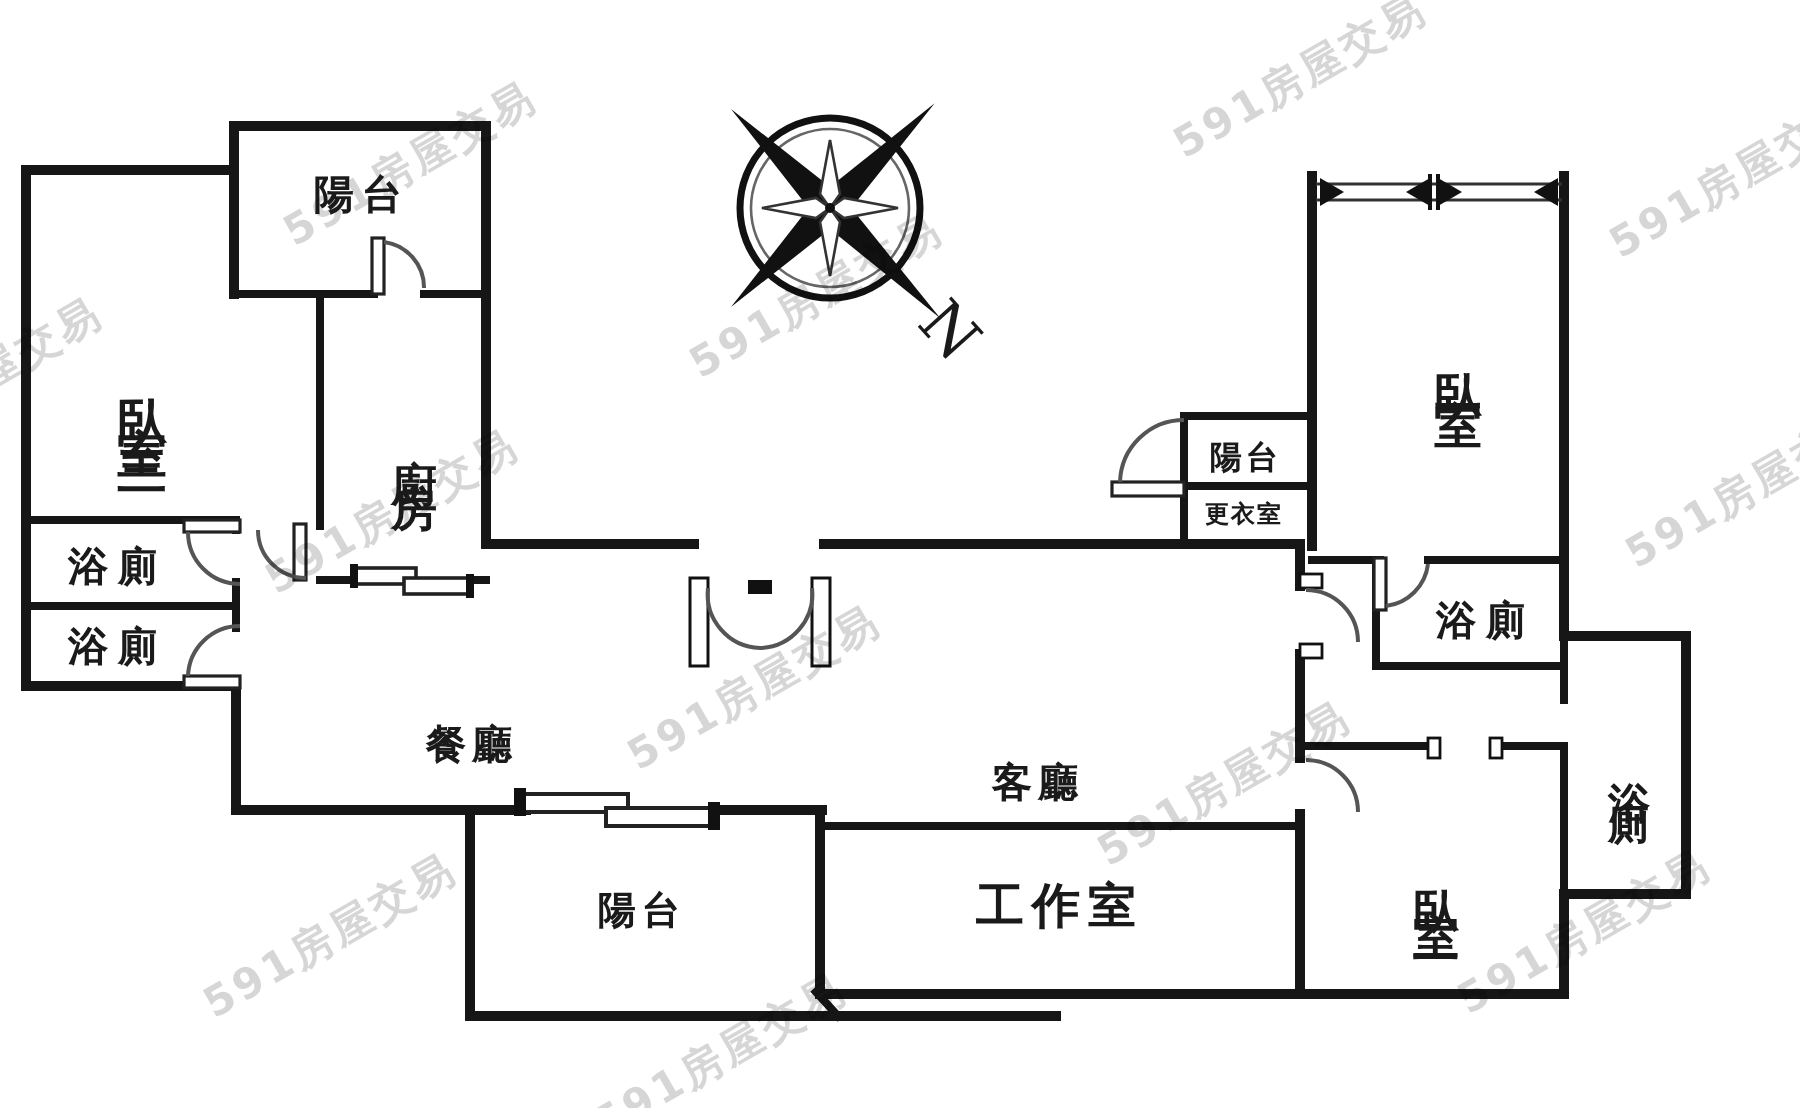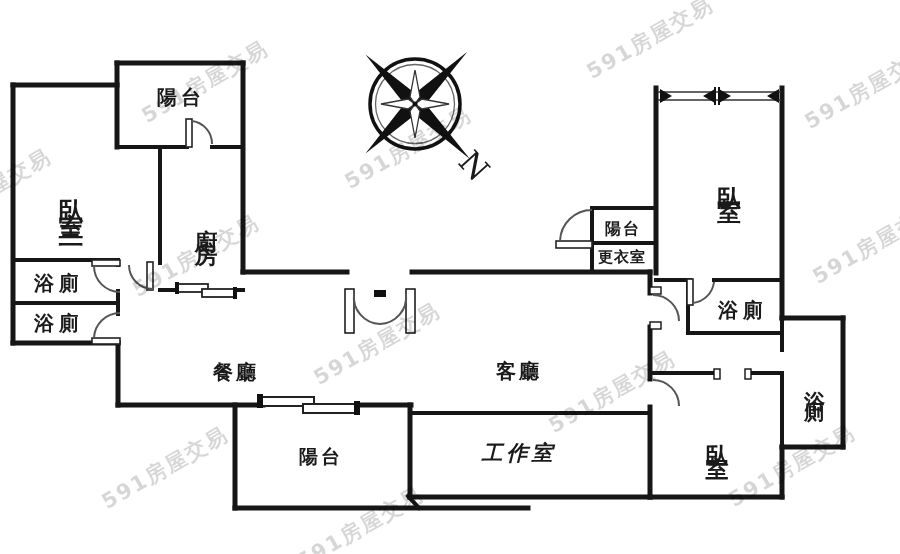--- a/index.html
+++ b/index.html
@@ -8,26 +8,26 @@
   svg{position:absolute;left:0;top:0;}
   .lbl{position:absolute;font-weight:bold;color:#1a1a1a;white-space:nowrap;
        transform:translate(-50%,-50%);z-index:3;line-height:1;}
   .v{writing-mode:vertical-rl;text-orientation:upright;}
   #l-bedroom3{left:71px;top:199px;font-size:25px;letter-spacing:13px;}
   #l-balcony-top{left:181px;top:97px;font-size:20px;letter-spacing:4px;}
   #l-kitchen{left:206px;top:222px;font-size:23px;letter-spacing:12px;}
   #l-bath-left-1{left:59px;top:283px;font-size:20px;letter-spacing:5px;}
   #l-bath-left-2{left:59px;top:323px;font-size:20px;letter-spacing:5px;}
   #l-dining{left:236px;top:372px;font-size:20px;letter-spacing:3px;}
-  #l-living{left:519px;top:371px;font-size:20px;letter-spacing:3px;}
+  #l-living{left:519px;top:391px;font-size:20px;letter-spacing:3px;}
   #l-balcony-bottom{left:321px;top:456px;font-size:19px;letter-spacing:3px;}
-  #l-workroom{left:519px;top:453px;font-size:21px;letter-spacing:4px;font-style:italic;}
+  #l-workroom{left:530px;top:453px;font-size:24px;letter-spacing:4px;}
   #l-bedroom1{left:729px;top:185px;font-size:24px;letter-spacing:12px;}
   #l-balcony-right{left:623px;top:229px;font-size:16px;letter-spacing:2px;}
-  #l-dressing{left:622px;top:257px;font-size:15px;letter-spacing:1px;}
+  #l-dressing{left:622px;top:257px;font-size:12px;letter-spacing:1px;}
   #l-bath-right-top{left:743px;top:310px;font-size:20px;letter-spacing:5px;}
   #l-bath-right-side{left:814px;top:382px;font-size:21px;letter-spacing:8px;}
   #l-bedroom2{left:717px;top:441px;font-size:23px;letter-spacing:10px;}
   #l-north{left:474px;top:166px;font-size:31px;font-weight:normal;
            font-family:"DejaVu Serif",serif;
            transform:translate(-50%,-50%) rotate(48deg);}
   .wm{position:absolute;font-size:21px;font-weight:bold;color:rgba(0,0,0,0.16);
       transform:translate(-50%,-50%) rotate(-30deg);letter-spacing:2px;
       white-space:nowrap;z-index:2;}
   #w1{left:205px;top:82px;}   #w2{left:650px;top:38px;}

